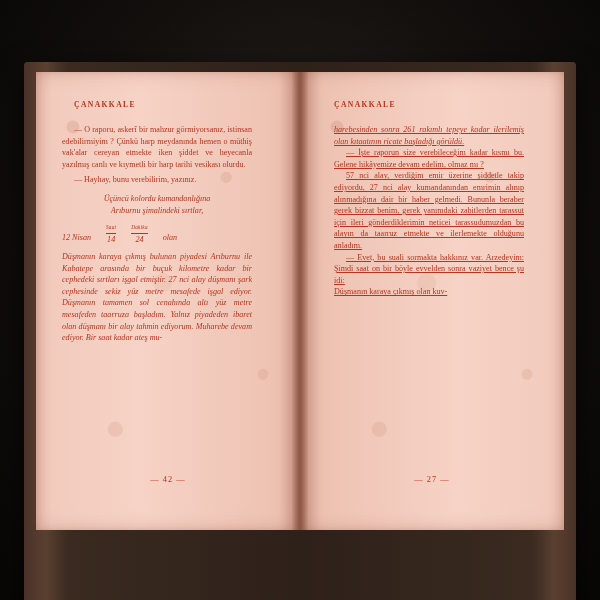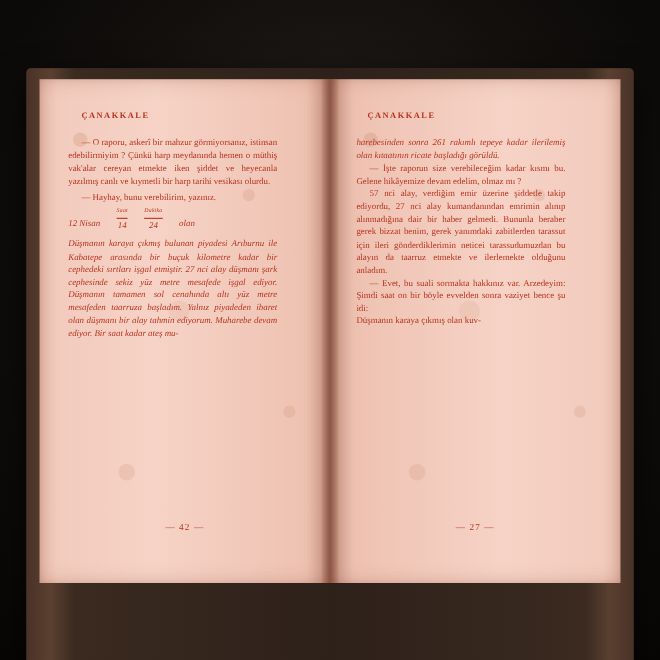--- a/index.html
+++ b/index.html
@@ -97,21 +97,21 @@
     position: absolute;
     top: 52px;
     width: 190px;
     color: #b8341f;
     font-size: 8.1px;
     line-height: 11.6px;
     text-align: justify;
     font-family: "Liberation Serif", serif;
   }
   .page.left .text-col { left: 26px; }
-  .page.right .text-col { left: 24px; }
+  .page.right .text-col { left: 34px; text-decoration: underline; }
 
   .running-head {
     position: absolute;
     top: 28px;
     font-size: 7.6px;
     letter-spacing: 1.4px;
     color: #b8341f;
     font-weight: bold;
   }
   .page.left .running-head { left: 38px; }
@@ -169,20 +169,24 @@
     <div class="pages">
 
       <div class="page left">
         <div class="foxing"></div>
         <div class="running-head">ÇANAKKALE</div>
 
         <div class="text-col">
           <p>— O raporu, askerî bir mahzur görmiyorsanız, istinsan edebilirmiyim ? Çünkü harp meydanında hemen o müthiş vak'alar cereyan etmekte iken şiddet ve heyecanla yazılmış canlı ve kıymetli bir harp tarihi vesikası olurdu.</p>
           <p style="margin-top:4px;">— Hayhay, bunu verebilirim, yazınız.</p>
 
+          <div class="addr-block">
+            <div>Üçüncü kolordu kumandanlığına</div>
+            <div>Arıburnu şimalindeki sırtlar,</div>
+          </div>
 
           <div class="time-box">
             <span>12 Nisan</span>
             <span class="cell">
               <span class="cap">Saat</span>
               <span>14</span>
             </span>
             <span class="cell">
               <span class="cap">Dakika</span>
               <span>24</span>

